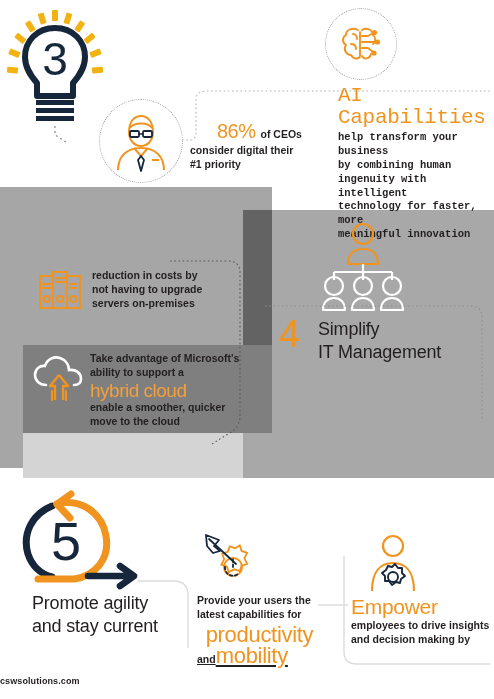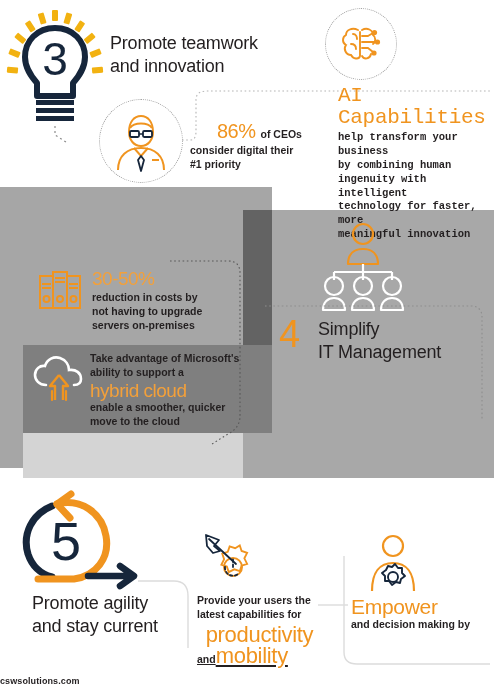--- a/index.html
+++ b/index.html
@@ -75,24 +75,20 @@
       <path d="M49 20 C31 20 19 33 19 49 C19 60 25 68 31 75 L31 88 L67 88 L67 75
                C73 68 79 60 79 49 C79 33 67 20 49 20 Z" fill="none" stroke="#16263b" stroke-width="6" stroke-linejoin="round"></path>
       <rect x="30" y="92" width="38" height="5" fill="#16263b"></rect>
       <rect x="30" y="100" width="38" height="5" fill="#16263b"></rect>
       <rect x="30" y="108" width="38" height="5" fill="#16263b"></rect>
       <text x="49" y="67" font-family="'Liberation Sans',sans-serif" font-size="46" fill="#16263b" text-anchor="middle">3</text>
       <path d="M49 118 L49 127 L60 134" fill="none" stroke="#8c8c8c" stroke-width="1.2" stroke-dasharray="2,3"></path>
     </svg>
   </div>
 
-  <div class="abs headline" style="left:110px;top:32px;width:180px;">
-    <div>Promote teamwork</div>
-    <div>and innovation</div>
-  </div>
 
   <div class="dotcircle" style="left:99px;top:99px;width:82px;height:82px;"></div>
   <div class="abs" style="left:112px;top:110px;width:58px;height:62px;">
     <svg width="58" height="62" viewBox="0 0 58 62">
       <path d="M17 22 C17 12 22 6 29 6 C36 6 41 12 41 22 C41 30 36 36 29 36 C22 36 17 30 17 22 Z" fill="none" stroke="#f0941f" stroke-width="2"></path>
       <path d="M18 18 C22 12 36 12 40 18" fill="none" stroke="#f0941f" stroke-width="2"></path>
       <path d="M6 60 C6 46 15 38 29 38 C43 38 52 46 52 60" fill="none" stroke="#f0941f" stroke-width="2"></path>
       <path d="M22 38 L29 46 L36 38" fill="none" stroke="#f0941f" stroke-width="2"></path>
       <rect x="18" y="21" width="9" height="6" rx="1.2" fill="none" stroke="#16263b" stroke-width="1.8"></rect>
       <rect x="31" y="21" width="9" height="6" rx="1.2" fill="none" stroke="#16263b" stroke-width="1.8"></rect>
@@ -154,21 +150,20 @@
         <rect x="15" y="2" width="14" height="36"></rect>
         <rect x="29" y="6" width="13" height="32"></rect>
         <path d="M4 14 L13 14 M4 18 L13 18 M17 8 L27 8 M17 12 L27 12 M31 14 L40 14 M31 18 L40 18"></path>
         <circle cx="8.5" cy="29" r="3"></circle>
         <circle cx="22" cy="29" r="3"></circle>
         <circle cx="35.5" cy="29" r="3"></circle>
       </g>
     </svg>
   </div>
   <div class="abs" style="left:92px;top:268px;width:140px;">
-    <div class="stat-grey">30-50%</div>
     <div class="body-sm" style="margin-top:1px;">reduction in costs by</div>
     <div class="body-sm">not having to upgrade</div>
     <div class="body-sm">servers on-premises</div>
   </div>
 
   <div class="abs" style="left:168px;top:258px;width:80px;height:190px;">
     <svg width="80" height="190" viewBox="0 0 80 190">
       <path d="M2 3 L60 3 C68 3 72 7 72 15 L72 158 C72 166 68 172 60 176 L44 186" fill="none" stroke="#585858" stroke-width="1.1" stroke-dasharray="1.6,2.6"></path>
     </svg>
   </div>
@@ -282,18 +277,19 @@
       <path d="M5 57 C5 38 13 29 26 29 C39 29 47 38 47 57" fill="none" stroke="#f0941f" stroke-width="2.2"></path>
       <g fill="none" stroke="#16263b" stroke-width="1.9" stroke-linejoin="round">
         <path d="M26 34 L30 35 L33 32 L36 36 L40 36 L40 41 L43 44 L39 47 L38 51
                  L34 50 L30 53 L27 49 L23 49 L23 44 L20 41 L24 38 Z" transform="translate(-5,-2) scale(1.0)"></path>
         <circle cx="26" cy="43" r="5"></circle>
       </g>
     </svg>
   </div>
   <div class="abs" style="left:351px;top:596px;width:143px;">
     <div class="orange-head">Empower</div>
+    <div class="body-sm" style="margin-top:1px;">employees to drive insights</div>
     <div class="body-sm">and decision making by</div>
   </div>
 
   <div class="footer">cswsolutions.com</div>
 
 </div>
 
 </body></html>

